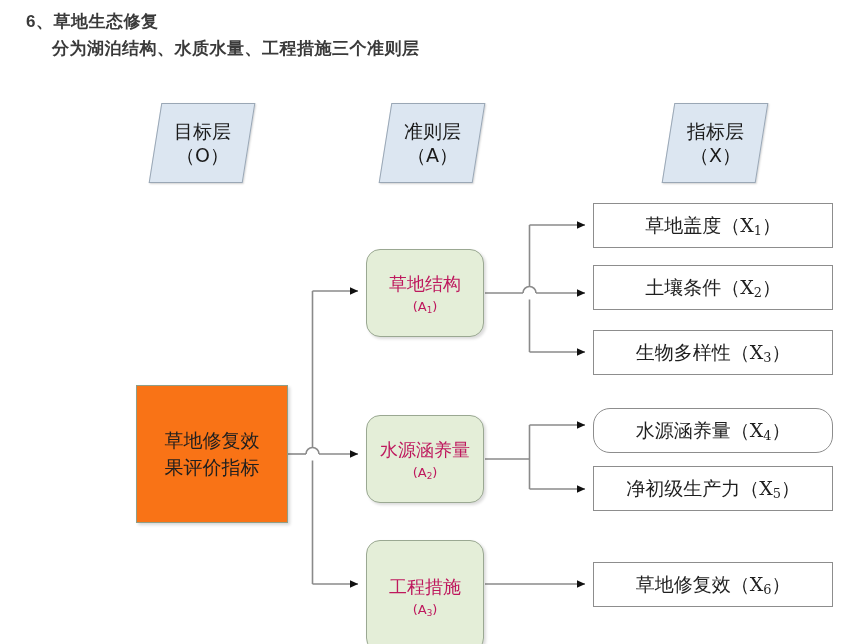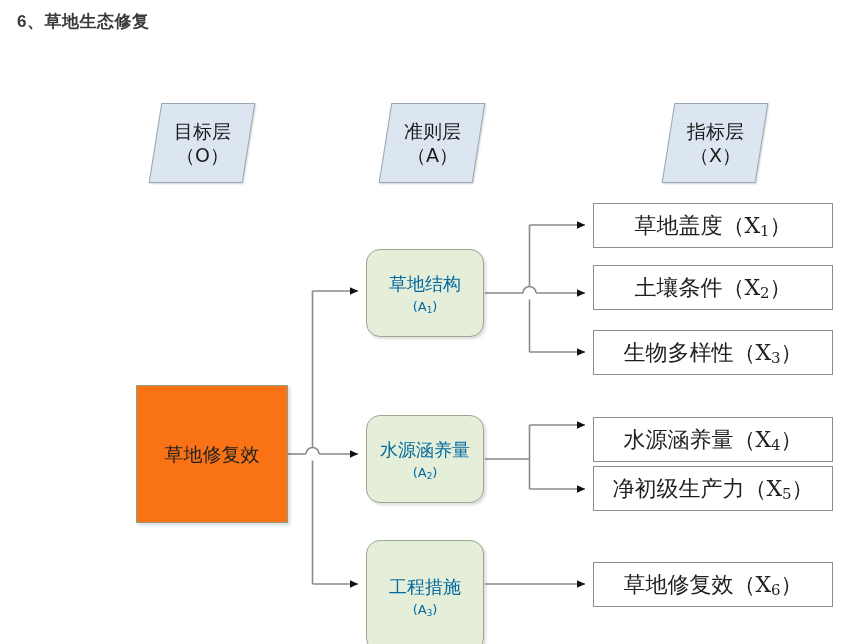--- a/index.html
+++ b/index.html
@@ -16,21 +16,21 @@
     font-family: "Liberation Sans", "DejaVu Sans", sans-serif;
     color: #262626;
   }
 
   
   #heading {
     position: absolute;
     left: 0;
     top: 0;
     width: 788px;
-    padding: 8px 0 0 17px;
+    padding: 8px 0 0 26px;
     box-sizing: border-box;
   }
   .head-line {
     font-size: 17px;
     font-weight: bold;
     letter-spacing: 0.5px;
     color: #3a3a3a;
     line-height: 1.6;
     white-space: nowrap;
   }
@@ -104,21 +104,21 @@
     box-shadow: 2px 2px 3px rgba(0,0,0,0.14);
     display: flex;
     align-items: center;
     justify-content: center;
     box-sizing: border-box;
   }
   .criterion-box .box-text {
     text-align: center;
     font-size: 18px;
     line-height: 1.5;
-    color: #0369a1;
+    color: #be185d;
     font-family: "DejaVu Sans", "Liberation Sans", sans-serif;
     white-space: nowrap;
   }
   .criterion-box .sub { font-size: 13px; }
   #criterion-a1 { left: 366px; top: 249px; height: 88px; }
   #criterion-a2 { left: 366px; top: 415px; height: 88px; }
   #criterion-a3 { left: 366px; top: 540px; height: 112px; }
 
   
   .indicator-box {
@@ -127,45 +127,46 @@
     width: 240px;
     height: 45px;
     background: #ffffff;
     border: 1px solid #8d8d8d;
     display: flex;
     align-items: center;
     justify-content: center;
     box-sizing: border-box;
   }
   .indicator-box .box-text {
-    font-size: 22px;
+    font-size: 19px;
     line-height: 1;
     color: #1f1f1f;
     font-family: "DejaVu Serif", "Liberation Serif", serif;
     white-space: nowrap;
   }
   #indicator-x1 { top: 203px; }
   #indicator-x2 { top: 265px; text-align: center; }
   #indicator-x3 { top: 330px; }
-  #indicator-x4 { top: 417px; }
+  #indicator-x4 { top: 408px; border-radius: 17px; }
   #indicator-x5 { top: 466px; }
   #indicator-x6 { top: 562px; }
 
   sub {
     font-size: 0.68em;
     vertical-align: baseline;
     position: relative;
     bottom: -0.25em;
   }
 </style>
 </head>
 <body>
 
 <div id="heading">
   <div class="head-line">6、草地生态修复</div>
+  <div class="head-line indent">分为湖泊结构、水质水量、工程措施三个准则层</div>
 </div>
 
 <svg id="wires" viewBox="0 0 850 644" xmlns="http://www.w3.org/2000/svg">
   <defs>
     <marker id="arw" markerWidth="9" markerHeight="9" refX="8.4" refY="4.5" orient="auto" markerUnits="userSpaceOnUse">
       <path d="M0,0.6 L8.6,4.5 L0,8.4 z" fill="#111111"></path>
     </marker>
   </defs>
   <g fill="none" stroke="#8a8a8a" stroke-width="1.6" stroke-linecap="butt" stroke-linejoin="miter">
 
@@ -214,20 +215,21 @@
 <div class="layer-head" id="layer-head-x">
   <div class="lh-inner">
     <div>指标层</div>
     <div>（X）</div>
   </div>
 </div>
 
 <div id="goal-box">
   <div class="box-text">
     <div>草地修复效</div>
+    <div>果评价指标</div>
   </div>
 </div>
 
 <div class="criterion-box" id="criterion-a1">
   <div class="box-text">
     <div>草地结构</div>
     <div class="sub"><span>(A</span><sub>1</sub><span>)</span></div>
   </div>
 </div>
 

